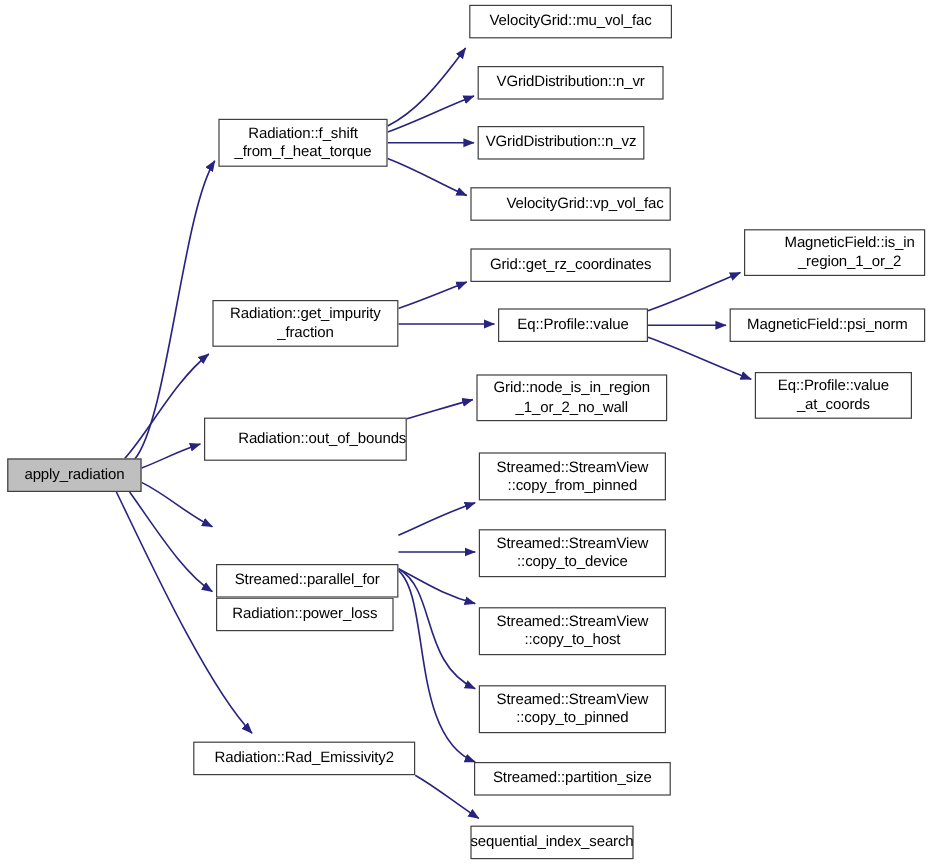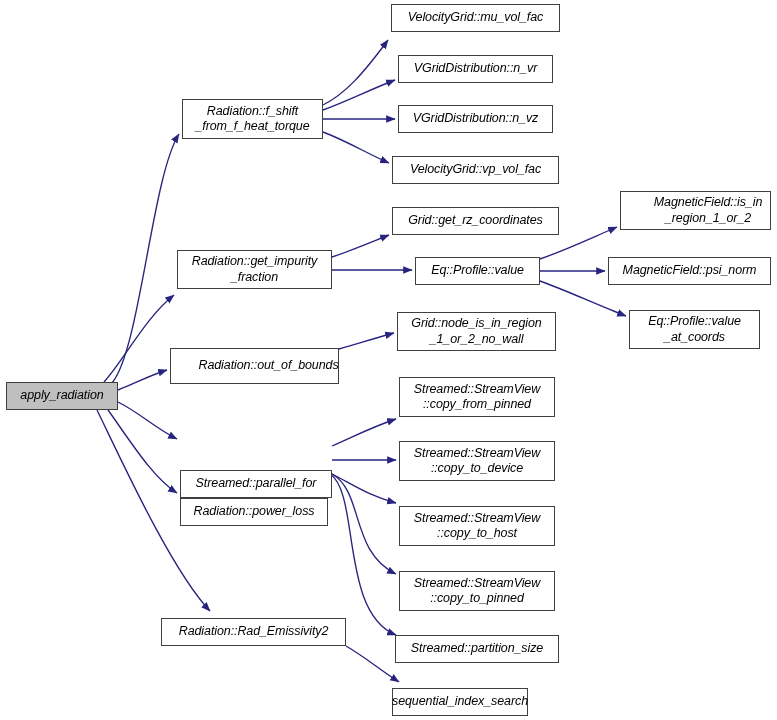--- a/index.html
+++ b/index.html
@@ -17,21 +17,20 @@
     display:flex;
     align-items:center;
     justify-content:center;
     text-align:center;
     color:#000000;
     font-size:12.5px;
     line-height:1.22;
     letter-spacing:-0.1px;
     white-space:pre-line;
     cursor:default;
-    font-style:italic;
   }
   .node .lbl{display:block;padding:0 5px;}
 </style>
 </head>
 <body>
 
 <div id="graph">
 
   <svg id="edges" viewBox="0 0 777 720" xmlns="http://www.w3.org/2000/svg">
     <defs>
@@ -97,25 +96,25 @@
   </div>
 
   <div class="node" style="left:391px;top:4px;width:169px;height:28px;">
     <span class="lbl">VelocityGrid::mu_vol_fac</span>
   </div>
 
   <div class="node" style="left:398px;top:55px;width:155px;height:28px;">
     <span class="lbl">VGridDistribution::n_vr</span>
   </div>
 
-  <div class="node" style="left:398px;top:105px;width:155px;height:28px;">
+  <div class="node" style="left:398px;top:105px;width:139px;height:28px;">
     <span class="lbl">VGridDistribution::n_vz</span>
   </div>
 
-  <div class="node" style="left:392px;top:156px;width:167px;height:28px;">
+  <div class="node" style="left:392px;top:156px;width:167px;height:28px;justify-content:flex-end;">
     <span class="lbl">VelocityGrid::vp_vol_fac</span>
   </div>
 
   <div class="node" style="left:177px;top:250px;width:155px;height:39px;">
     <span class="lbl">Radiation::get_impurity
 _fraction</span>
   </div>
 
   <div class="node" style="left:392px;top:207px;width:167px;height:28px;">
     <span class="lbl">Grid::get_rz_coordinates</span>

